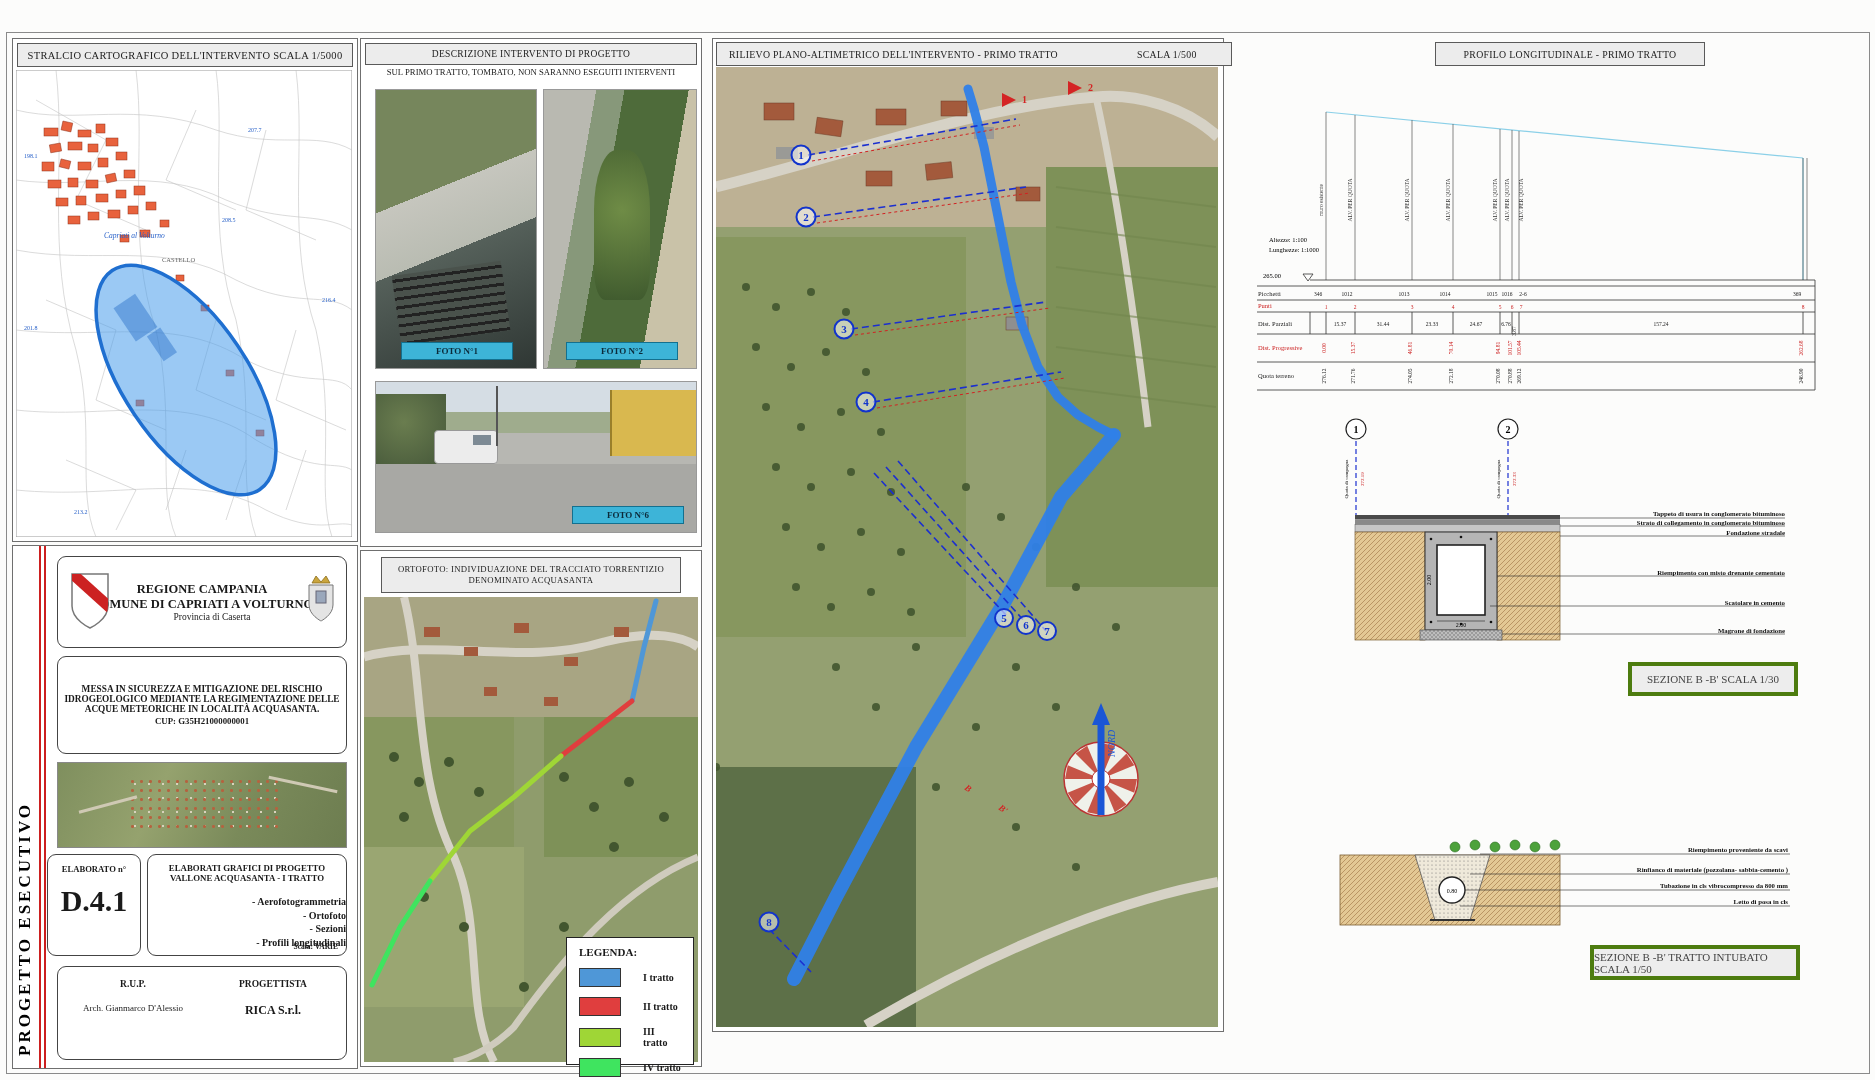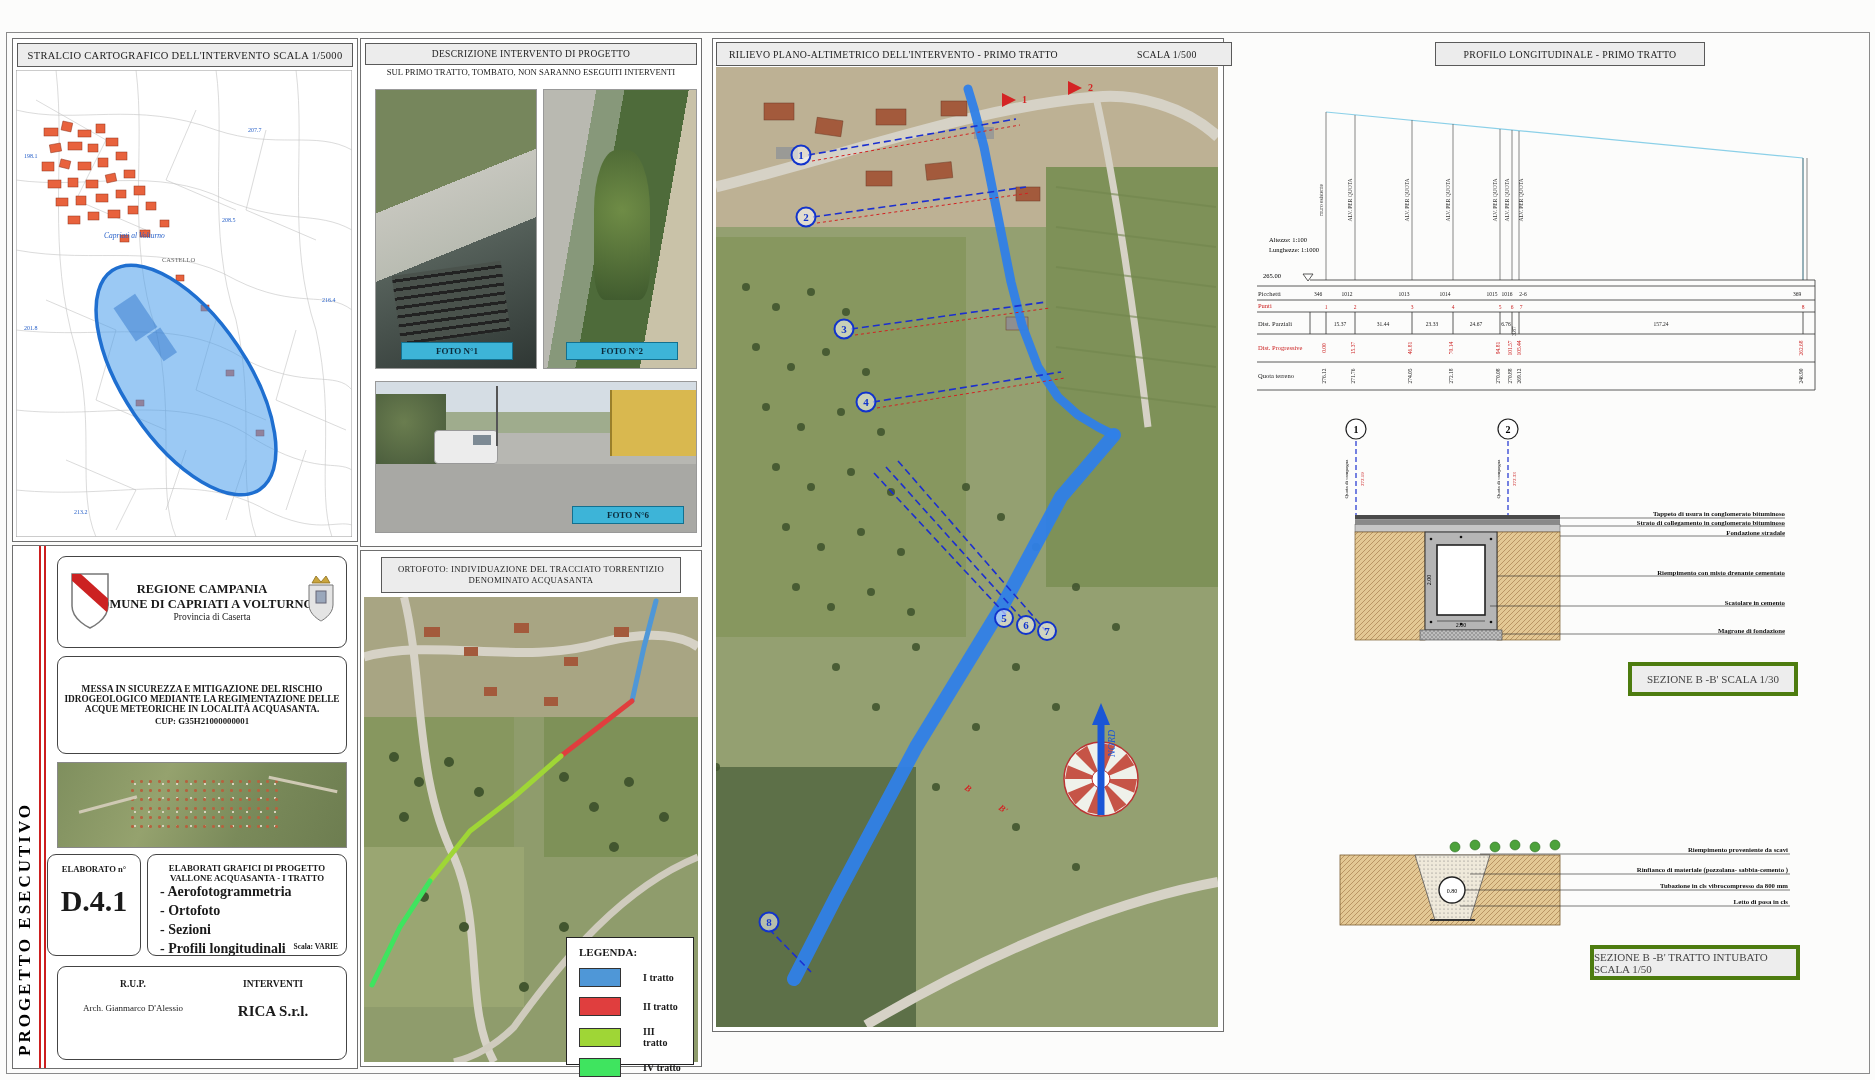--- a/index.html
+++ b/index.html
@@ -145,37 +145,37 @@
       <div class="abs" style="left:210px;top:20px;width:70px;height:3px;background:#cfc9b4;transform:rotate(12deg);"></div>
     </div>
 
     <div class="abs rbox" style="left:34px;top:308px;width:92px;height:100px;">
       <div class="b ctr" style="font-size:8.6px;margin-top:9px;">ELABORATO n°</div>
       <div class="b ctr" style="font-size:30px;margin-top:10px;">D.4.1</div>
     </div>
     <div class="abs rbox" style="left:134px;top:308px;width:198px;height:100px;">
       <div class="b ctr" style="font-size:8.8px;margin-top:8px;">ELABORATI GRAFICI DI PROGETTO</div>
       <div class="b ctr" style="font-size:8.8px;">VALLONE ACQUASANTA - I TRATTO</div>
-      <div style="font-size:14px;font-weight:bold;margin:0 0 0 12px;line-height:1.35;">
+      <div style="font-size:10px;font-weight:bold;margin:12px 0 0 12px;line-height:1.35;text-align:right;">
         <div>- Aerofotogrammetria</div>
         <div>- Ortofoto</div>
         <div>- Sezioni</div>
         <div>- Profili longitudinali</div>
       </div>
       <div class="abs" style="right:8px;bottom:4px;font-size:7.5px;font-weight:bold;">Scala: VARIE</div>
     </div>
 
     <div class="abs rbox" style="left:44px;top:420px;width:288px;height:92px;">
       <div class="abs ctr" style="left:10px;top:12px;width:130px;">
         <div class="b" style="font-size:9.5px;">R.U.P.</div>
         <div style="font-size:9px;margin-top:14px;">Arch. Gianmarco D'Alessio</div>
       </div>
       <div class="abs ctr" style="left:150px;top:12px;width:130px;">
-        <div class="b" style="font-size:9.5px;">INTERVENTI</div>
-        <div class="b" style="font-size:15px;margin-top:14px;">RICA S.r.l.</div>
+        <div class="b" style="font-size:9.5px;">PROGETTISTA</div>
+        <div class="b" style="font-size:12px;margin-top:14px;">RICA S.r.l.</div>
       </div>
     </div>
   </div>
 
   <div class="abs panel" style="left:360px;top:38px;width:340px;height:507px;">
     <div class="hdr abs" style="left:4px;top:4px;width:330px;height:20px;font-size:9.5px;">DESCRIZIONE INTERVENTO DI PROGETTO</div>
     <div class="abs ctr" style="left:0;top:28px;width:340px;font-size:8.7px;">SUL PRIMO TRATTO, TOMBATO, NON SARANNO ESEGUITI INTERVENTI</div>
     <div class="abs" style="left:14px;top:50px;width:160px;height:278px;border:1px solid #999;
          background:linear-gradient(158deg,#76865c 0%,#76865c 36%,#c6c6be 36%,#b9bcb2 56%,#55605a 56%,#2f3734 100%);">
       <div class="abs" style="left:20px;bottom:30px;width:110px;height:70px;background:repeating-linear-gradient(0deg,#222 0 3px,#4a524c 3px 9px);transform:rotate(-8deg);"></div>

